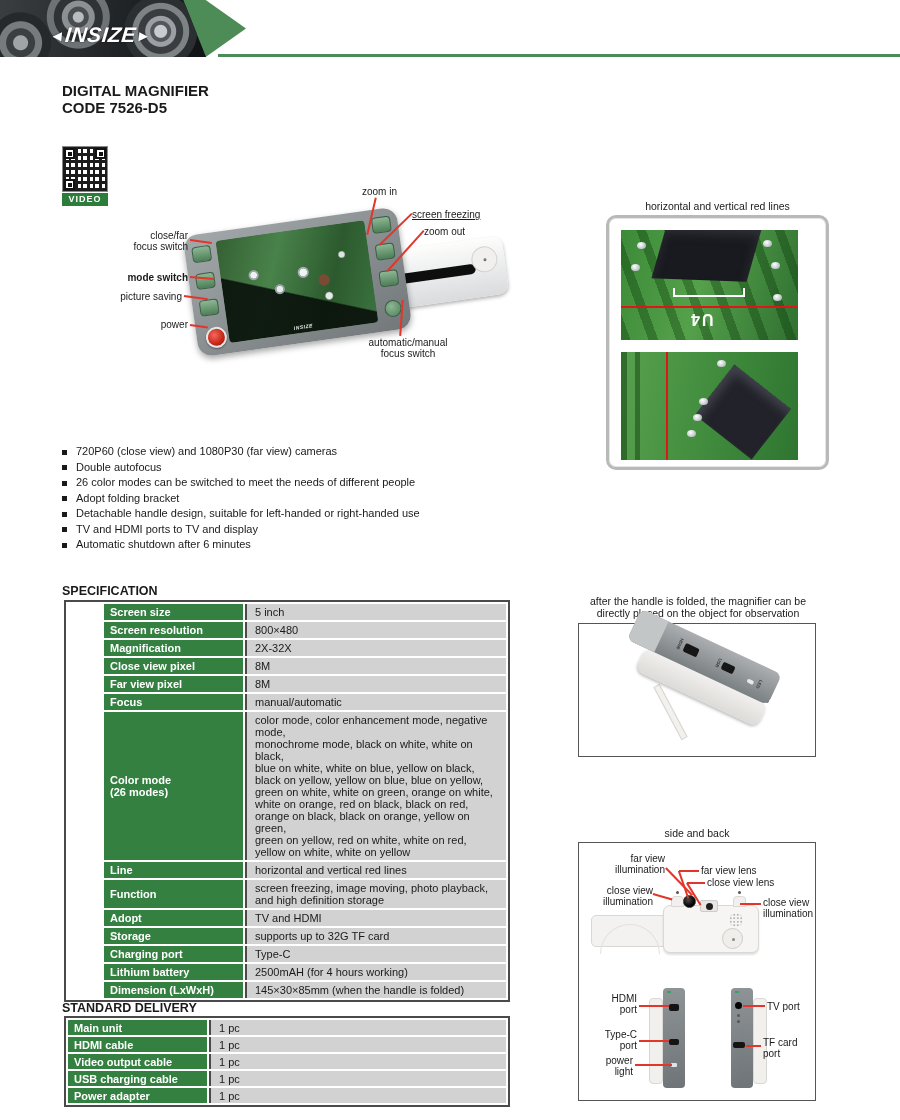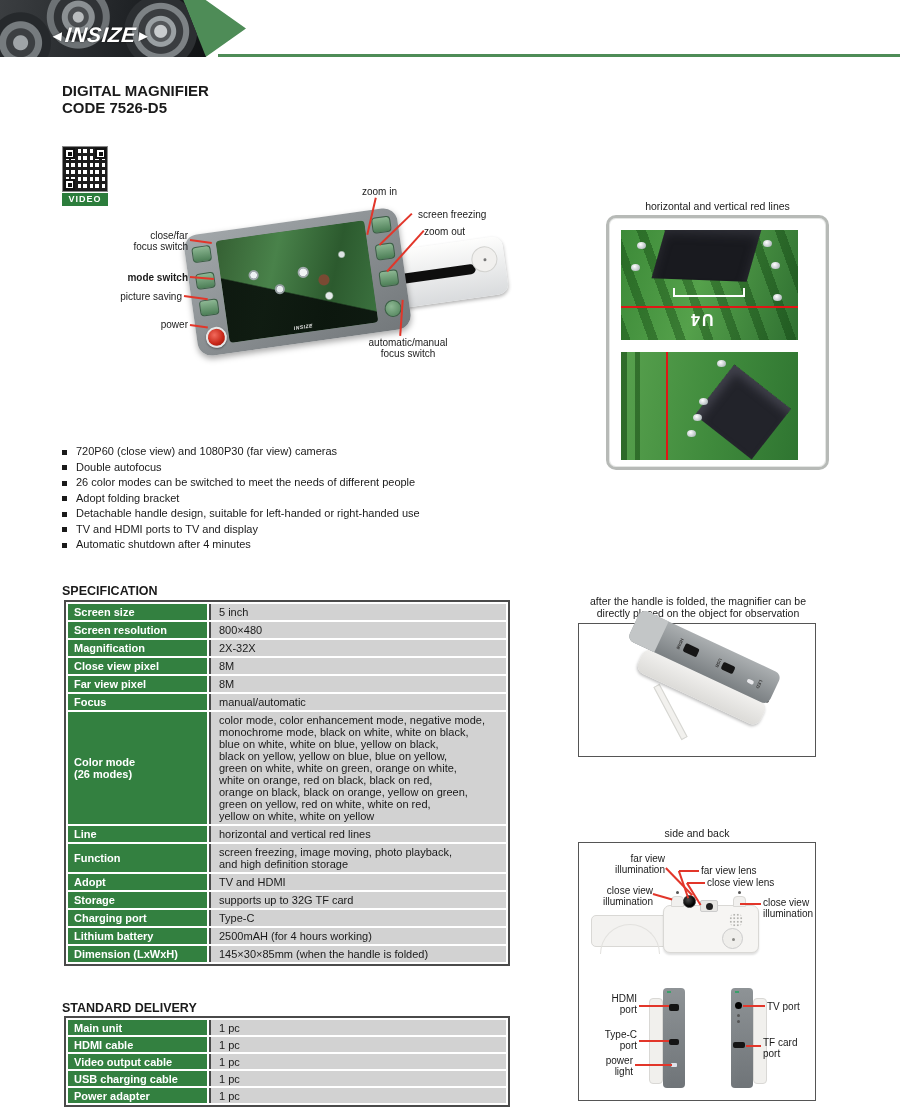--- a/index.html
+++ b/index.html
@@ -200,21 +200,21 @@
       <div class="dbtn l" style="top:39px;"></div>
       <div class="dbtn l" style="top:66px;"></div>
       <div class="pwr"></div>
       <div class="dbtn r" style="top:8px;"></div>
       <div class="dbtn r" style="top:35px;"></div>
       <div class="dbtn r" style="top:62px;"></div>
       <div class="focusbtn"></div>
     </div>
 
     <div class="lbl" style="left:224px;top:3px;">zoom in</div>
-    <div class="lbl" style="left:280px;top:26px;">screen freezing</div>
+    <div class="lbl" style="left:274px;top:26px;text-decoration:underline;">screen freezing</div>
     <div class="lbl" style="left:286px;top:43px;">zoom out</div>
     <div class="lbl r" style="left:-10px;top:47px;width:60px;">close/far
 focus switch</div>
     <div class="lbl r" style="left:-24px;top:89px;width:74px;font-weight:bold;">mode switch</div>
     <div class="lbl r" style="left:-30px;top:108px;width:74px;">picture saving</div>
     <div class="lbl r" style="left:-14px;top:136px;width:64px;">power</div>
     <div class="lbl c" style="left:190px;top:154px;width:160px;">automatic/manual
 focus switch</div>
 
     <div class="rline" style="left:52px;top:56px;width:22px;transform:rotate(8deg);"></div>
@@ -250,25 +250,25 @@
     </div>
   </div>
 
   <ul class="abs features">
     <li>720P60 (close view) and 1080P30 (far view) cameras</li>
     <li>Double autofocus</li>
     <li>26 color modes can be switched to meet the needs of different people</li>
     <li>Adopt folding bracket</li>
     <li>Detachable handle design, suitable for left-handed or right-handed use</li>
     <li>TV and HDMI ports to TV and display</li>
-    <li>Automatic shutdown after 4 minutes</li>
+    <li>Automatic shutdown after 6 minutes</li>
   </ul>
 
   <div class="abs sec-head" style="left:62px;top:584px;">SPECIFICATION</div>
-  <table class="abs dtable" style="left:64px;top:600px;">
+  <table class="abs dtable" style="left:64px;top:600px;padding-left:36px;">
     <tbody>
       <tr>
           <th>Screen size</th>
           <td>5 inch</td>
         </tr>
       <tr>
           <th>Screen resolution</th>
           <td>800×480</td>
         </tr>
       <tr>

